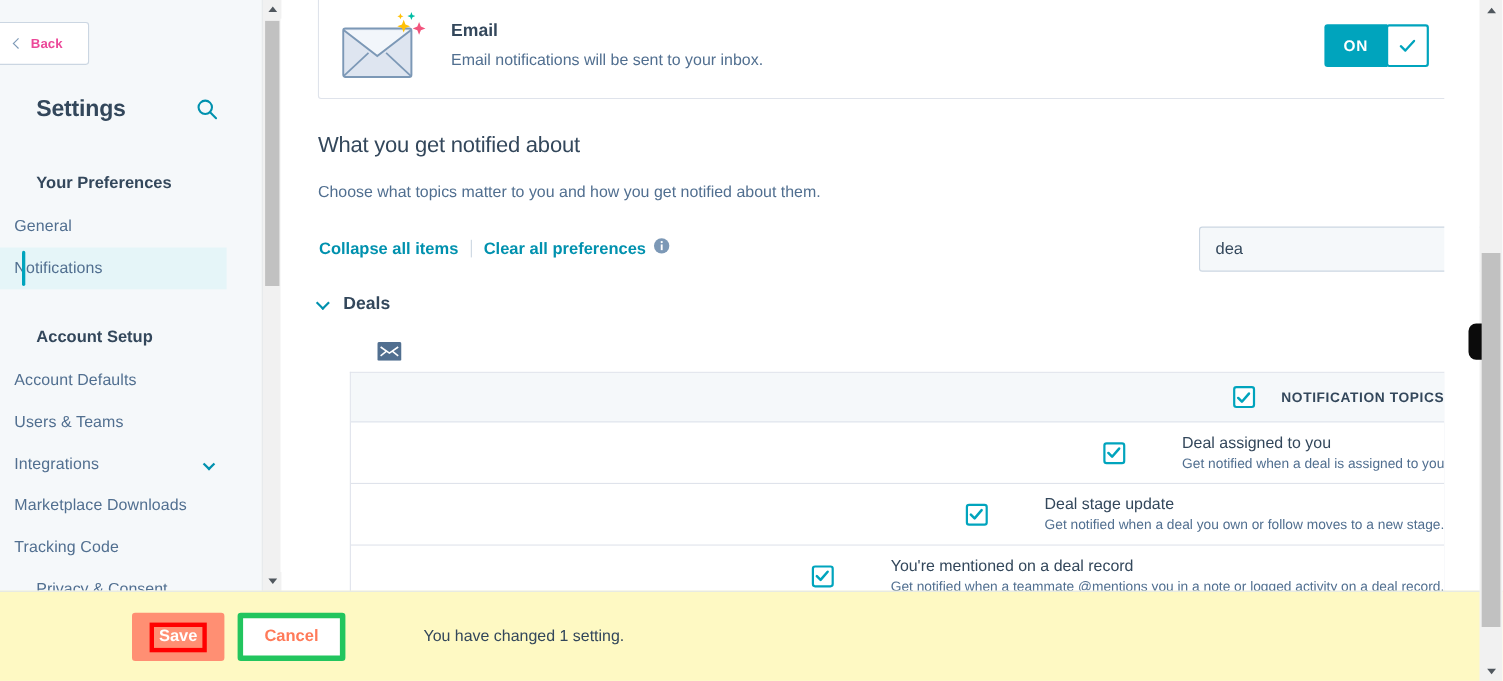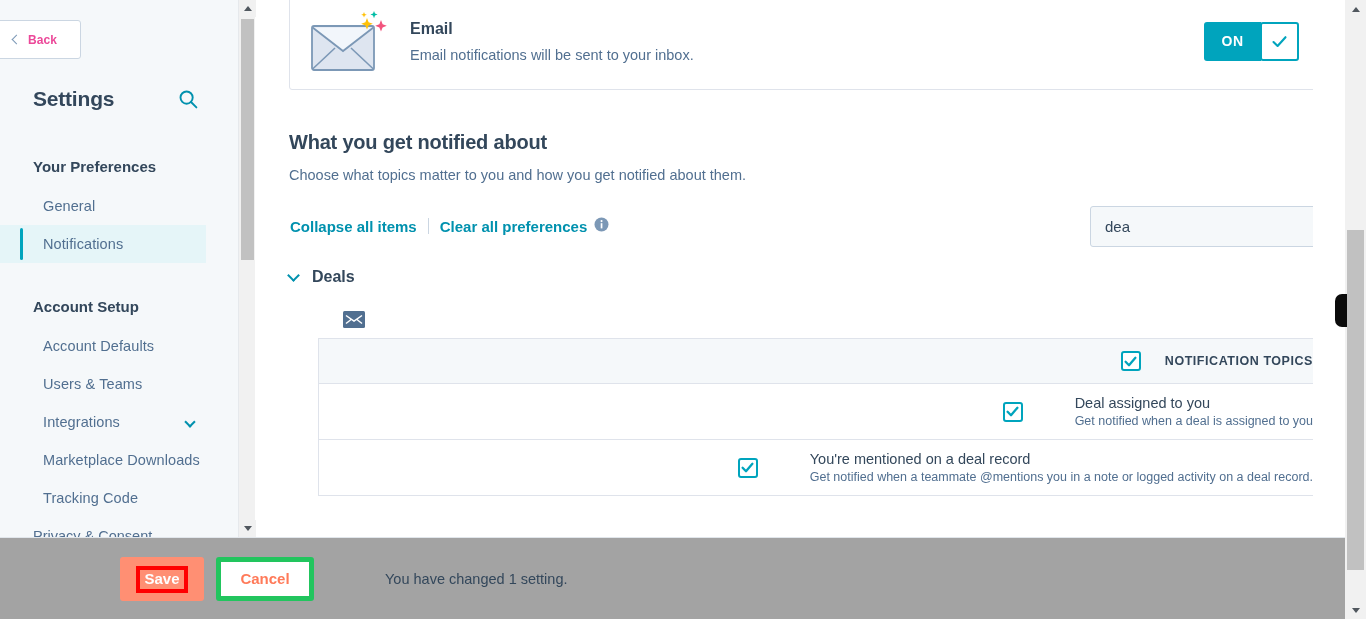--- a/index.html
+++ b/index.html
@@ -37,21 +37,21 @@
   .search-ico { width: 20px; height: 20px; cursor: pointer; margin-right: 10px; }
 
   .side-group-title {
     position: absolute; left: 33px; font-size: 15px; font-weight: 700; color: #33475b;
   }
   .side-item {
     position: absolute; left: 0; width: 206px; height: 38px;
     display: flex; align-items: center; cursor: pointer;
   }
   .side-item .txt {
-    font-size: 14.5px; color: #516f90; padding-left: 43px; letter-spacing: .1px;
+    font-size: 14.5px; color: #516f90; padding-left: 13px; letter-spacing: .1px;
   }
   .side-item.active { background: #e5f5f8; }
   .side-item.active::before {
     content: ""; position: absolute; left: 20px; top: 3px; bottom: 3px; width: 3px;
     background: #00a4bd; border-radius: 2px;
   }
   .side-item .caret {
     position: absolute; right: 12px; top: 15px;
     width: 8px; height: 8px; border-right: 2px solid #0091ae; border-bottom: 2px solid #0091ae;
     transform: rotate(45deg);
@@ -104,21 +104,21 @@
     display: flex; align-items: center; justify-content: center;
     border-radius: 3px 0 0 3px; cursor: pointer;
   }
   #toggle-knob {
     width: 39px; height: 39px; background: #fff; border: 2px solid #00a4bd;
     border-radius: 3px; display: flex; align-items: center; justify-content: center;
     margin-left: -1px; cursor: pointer;
   }
 
   
-  #sec-title { position: absolute; left: 33px; top: 131px; font-size: 20px; font-weight: 700; color: #33475b; letter-spacing: -.2px; }
+  #sec-title { position: absolute; left: 33px; top: 121px; font-size: 20px; font-weight: 400; color: #33475b; letter-spacing: -.2px; }
   #sec-sub   { position: absolute; left: 33px; top: 167px; font-size: 14.5px; color: #516f90; }
 
   
   #link-row { position: absolute; left: 34px; top: 216px; display: flex; align-items: center; height: 20px; }
   #link-row a { font-size: 15px; font-weight: 700; color: #0091ae; text-decoration: none; cursor: pointer; }
   #link-row .sep { width: 1px; height: 16px; background: #cbd6e2; margin: 0 11px; }
   .info-ico { margin-left: 7px; cursor: pointer; }
 
   
   #search-box {
@@ -148,21 +148,21 @@
     width: 20px; height: 20px; border: 2px solid #00a4bd; border-radius: 3px;
     background: #fff; display: flex; align-items: center; justify-content: center; cursor: pointer;
   }
   .col-head { font-size: 12.5px; font-weight: 700; color: #33475b; letter-spacing: .55px; }
   .t-main { font-size: 14.5px; color: #33475b; margin-bottom: 3px; }
   .t-sub  { font-size: 12.5px; color: #516f90; }
 
   
   #save-bar {
     position: absolute; left: 0; top: 537px; width: 1366px; height: 82px;
-    background: #a3a3a3; border-top: 1px solid #e1e6eb;
+    background: #fef9c3; border-top: 1px solid #e1e6eb;
     display: flex; align-items: center;
   }
   #save-btn {
     position: relative; margin-left: 120px; width: 84px; height: 44px;
     background: #ff8f73; border-radius: 3px; cursor: pointer;
     display: flex; align-items: center; justify-content: center;
   }
   #save-hl {
     position: absolute; left: 16px; top: 9px; width: 52px; height: 27px;
     border: 4px solid #ff0000; box-sizing: border-box;
@@ -344,30 +344,43 @@
             <path d="M2.6 7.8 L6 11.2 L12.4 3.8" fill="none" stroke="#00a4bd" stroke-width="2.3" stroke-linecap="round" stroke-linejoin="round"></path>
           </svg>
         </div>
       </div>
       <div>
         <div class="t-main">Deal assigned to you</div>
         <div class="t-sub">Get notified when a deal is assigned to you</div>
       </div>
     </div>
 
-
     <div class="trow item">
       <div class="cb-cell">
         <div class="cb">
           <svg width="15" height="15" viewBox="0 0 15 15">
             <path d="M2.6 7.8 L6 11.2 L12.4 3.8" fill="none" stroke="#00a4bd" stroke-width="2.3" stroke-linecap="round" stroke-linejoin="round"></path>
           </svg>
         </div>
       </div>
       <div>
+        <div class="t-main">Deal stage update</div>
+        <div class="t-sub">Get notified when a deal you own or follow moves to a new stage.</div>
+      </div>
+    </div>
+
+    <div class="trow item">
+      <div class="cb-cell">
+        <div class="cb">
+          <svg width="15" height="15" viewBox="0 0 15 15">
+            <path d="M2.6 7.8 L6 11.2 L12.4 3.8" fill="none" stroke="#00a4bd" stroke-width="2.3" stroke-linecap="round" stroke-linejoin="round"></path>
+          </svg>
+        </div>
+      </div>
+      <div>
         <div class="t-main">You're mentioned on a deal record</div>
         <div class="t-sub">Get notified when a teammate @mentions you in a note or logged activity on a deal record.</div>
       </div>
     </div>
   </div>
 
   <div id="main-white-gutter"></div>
 
   <div id="save-bar">
     <div id="save-btn">

